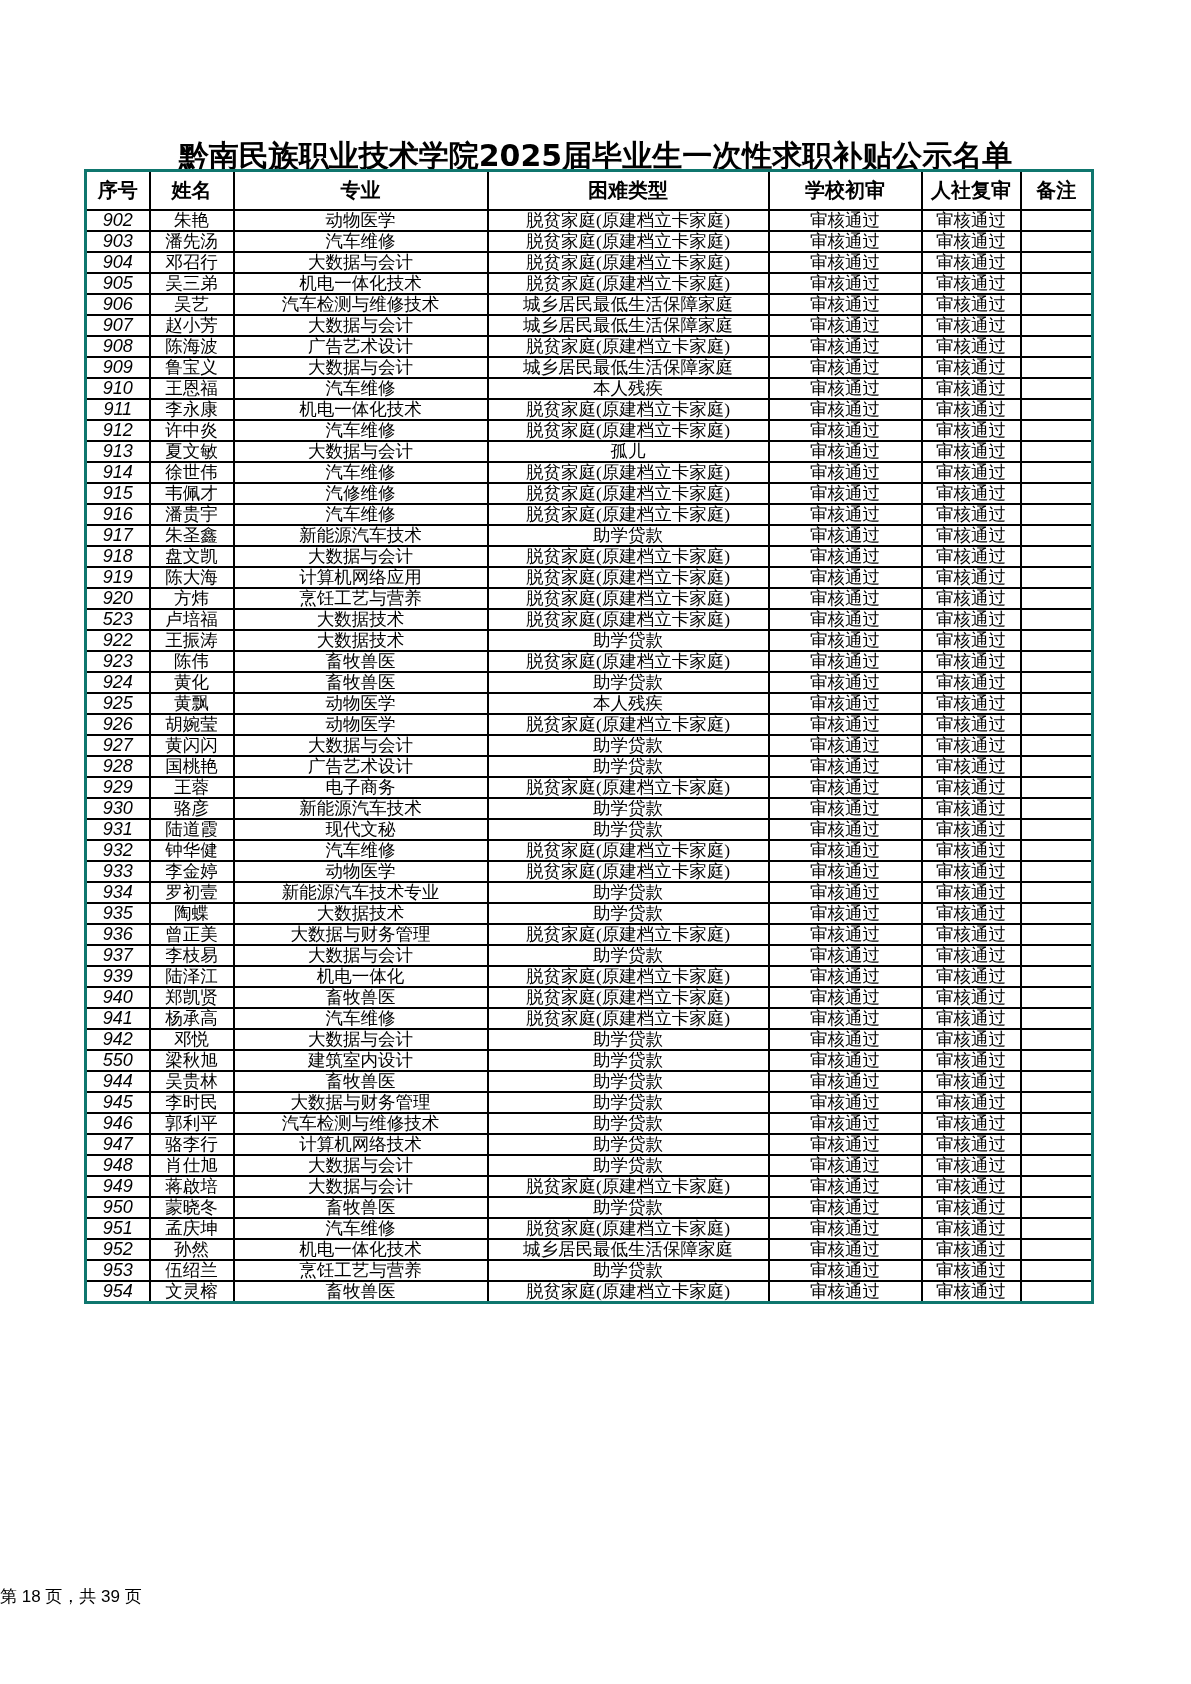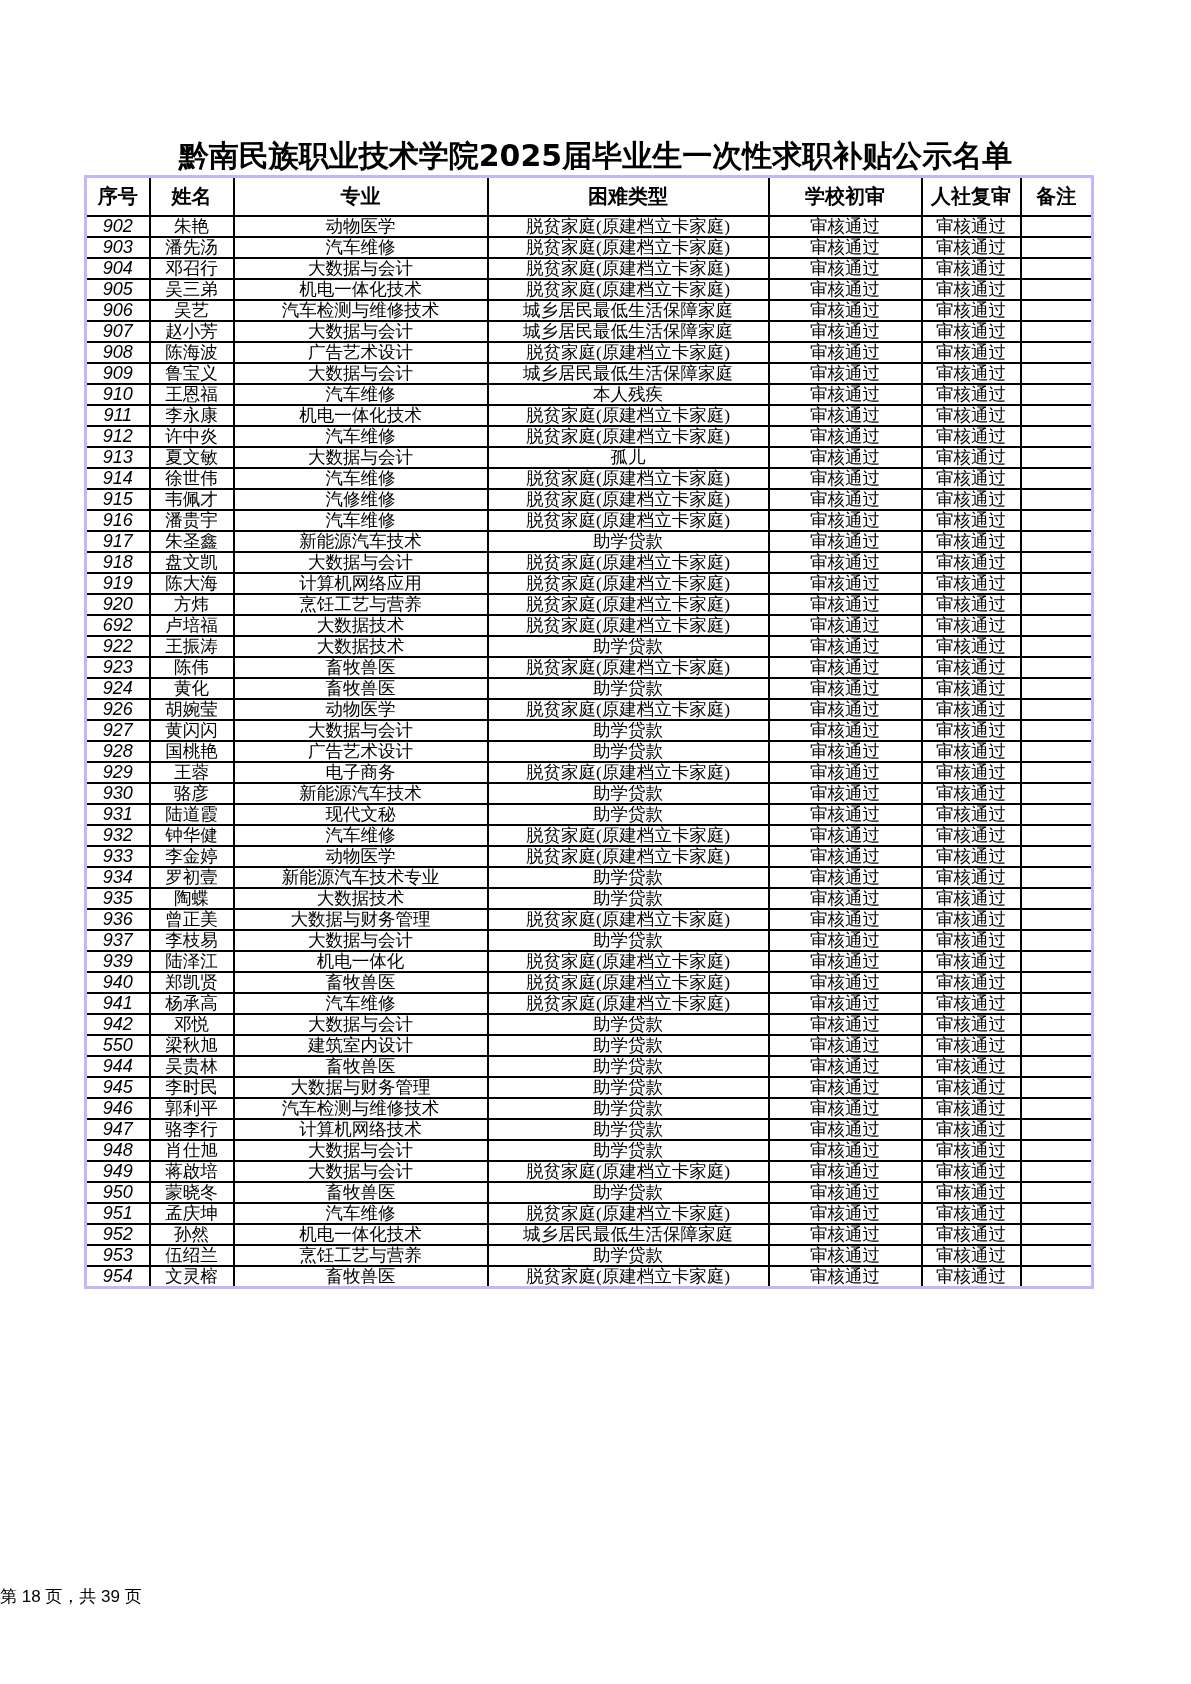--- a/index.html
+++ b/index.html
@@ -20,26 +20,26 @@
     width: 100%;
     text-align: center;
     font-family: "DejaVu Sans", "Liberation Sans", sans-serif;
     font-weight: bold;
     font-size: 30px;
     letter-spacing: 0px;
     white-space: nowrap;
   }
   table.roster {
     position: absolute;
-    top: 175px;
+    top: 169px;
     left: 84px;
     width: 1007px;
     border-collapse: collapse;
     table-layout: fixed;
-    border: 3px solid #c4b5fd;
+    border: 3px solid #0f766e;
   }
   table.roster th, table.roster td {
     border: 2px solid #000;
     padding: 0 2px;
     text-align: center;
     vertical-align: middle;
     overflow: hidden;
     white-space: nowrap;
   }
   table.roster th {
@@ -263,21 +263,21 @@
         <tr>
           <td class="seq">920</td>
           <td>方炜</td>
           <td>烹饪工艺与营养</td>
           <td>脱贫家庭(原建档立卡家庭)</td>
           <td class="review"><span>审核通过</span></td>
           <td class="review"><span>审核通过</span></td>
           <td></td>
         </tr>
         <tr>
-          <td class="seq">692</td>
+          <td class="seq">523</td>
           <td>卢培福</td>
           <td>大数据技术</td>
           <td>脱贫家庭(原建档立卡家庭)</td>
           <td class="review"><span>审核通过</span></td>
           <td class="review"><span>审核通过</span></td>
           <td></td>
         </tr>
         <tr>
           <td class="seq">922</td>
           <td>王振涛</td>
@@ -294,20 +294,29 @@
           <td>脱贫家庭(原建档立卡家庭)</td>
           <td class="review"><span>审核通过</span></td>
           <td class="review"><span>审核通过</span></td>
           <td></td>
         </tr>
         <tr>
           <td class="seq">924</td>
           <td>黄化</td>
           <td>畜牧兽医</td>
           <td>助学贷款</td>
+          <td class="review"><span>审核通过</span></td>
+          <td class="review"><span>审核通过</span></td>
+          <td></td>
+        </tr>
+        <tr>
+          <td class="seq">925</td>
+          <td>黄飘</td>
+          <td>动物医学</td>
+          <td>本人残疾</td>
           <td class="review"><span>审核通过</span></td>
           <td class="review"><span>审核通过</span></td>
           <td></td>
         </tr>
         <tr>
           <td class="seq">926</td>
           <td>胡婉莹</td>
           <td>动物医学</td>
           <td>脱贫家庭(原建档立卡家庭)</td>
           <td class="review"><span>审核通过</span></td>

